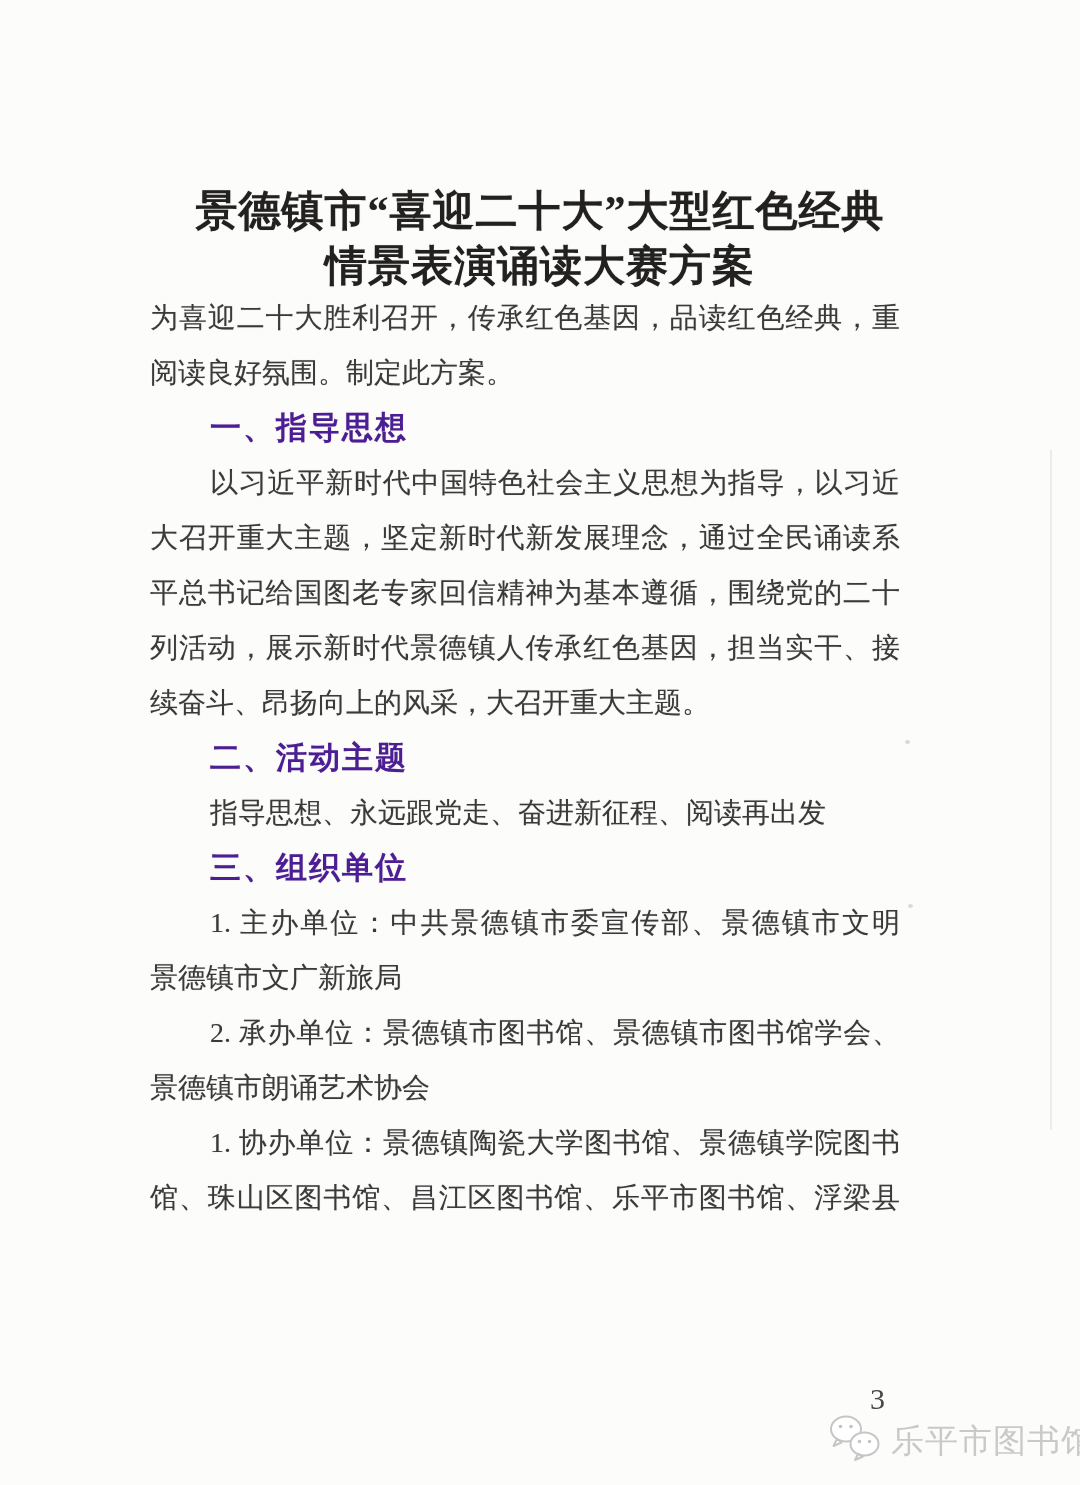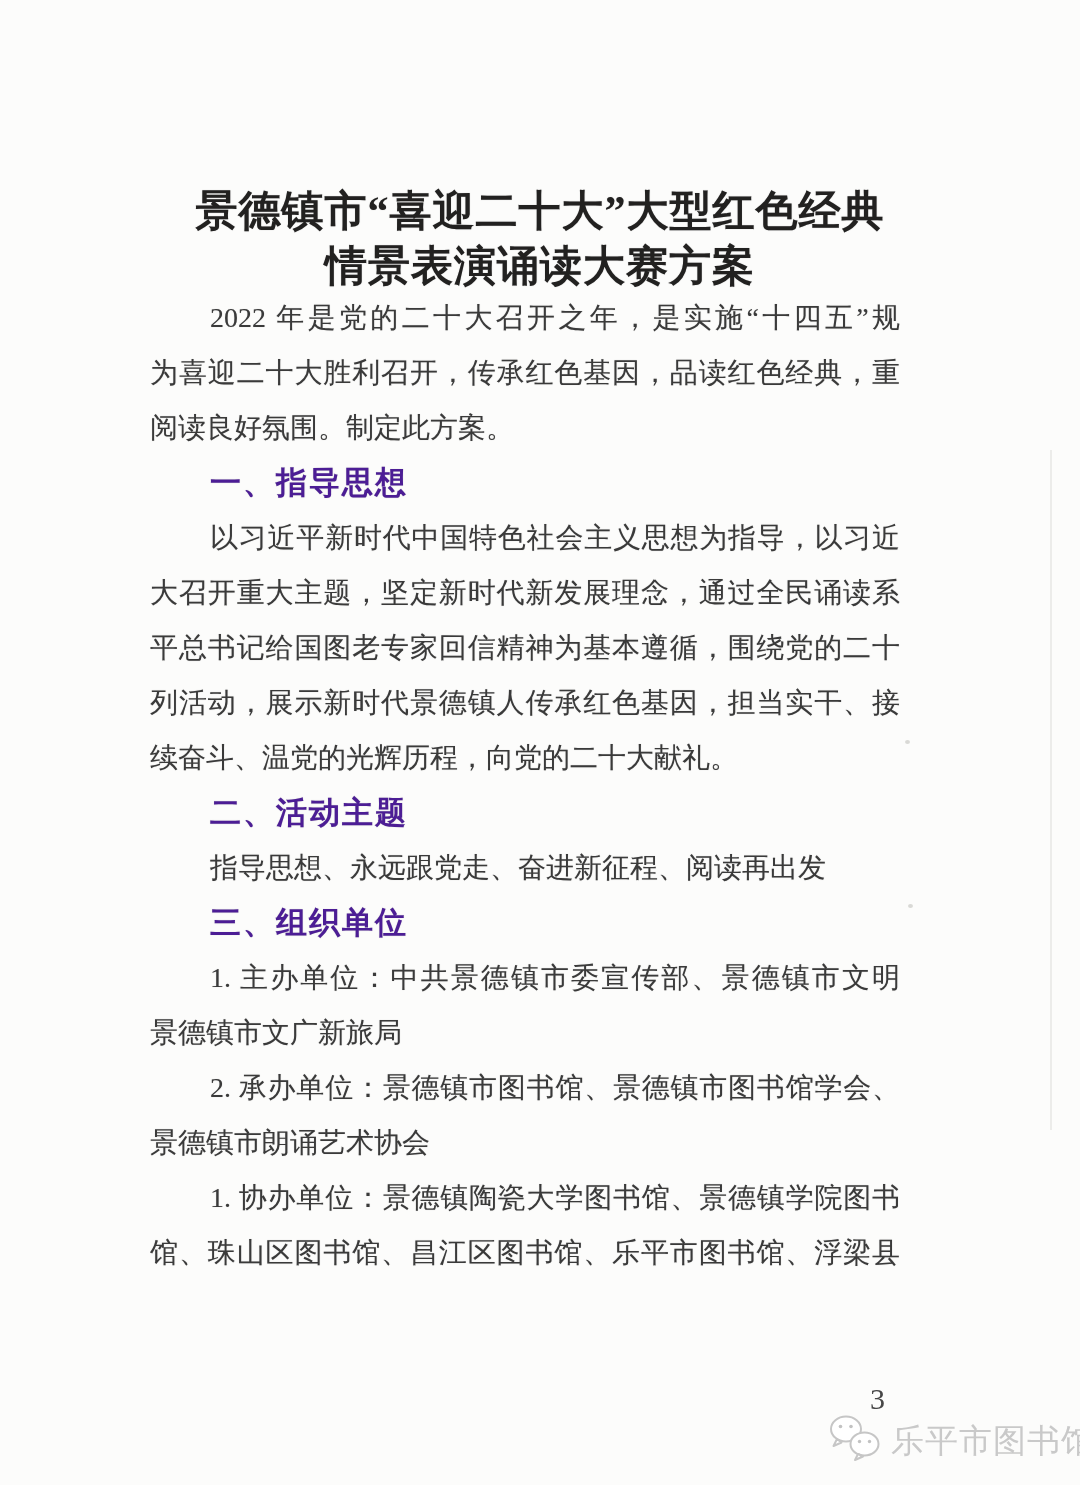--- a/index.html
+++ b/index.html
@@ -95,29 +95,28 @@
 <body>
 
 <div class="page">
 
   <div class="title-block">
     <div class="title-line">景德镇市“喜迎二十大”大型红色经典</div>
     <div class="title-line">情景表演诵读大赛方案</div>
   </div>
 
   <div class="body-block">
-    <div class="line indent fill">2022 年是党的二十大召开之年，是实施“十四五”规</div>
     <div class="line fill">为喜迎二十大胜利召开，传承红色基因，品读红色经典，重</div>
     <div class="line">阅读良好氛围。制定此方案。</div>
     <div class="line indent heading">一、指导思想</div>
     <div class="line indent fill">以习近平新时代中国特色社会主义思想为指导，以习近</div>
     <div class="line fill">大召开重大主题，坚定新时代新发展理念，通过全民诵读系</div>
     <div class="line fill">平总书记给国图老专家回信精神为基本遵循，围绕党的二十</div>
     <div class="line fill">列活动，展示新时代景德镇人传承红色基因，担当实干、接</div>
-    <div class="line">续奋斗、温党的光辉历程，向党的二十大献礼。</div>
+    <div class="line">续奋斗、昂扬向上的风采，大召开重大主题。</div>
     <div class="line indent heading">二、活动主题</div>
     <div class="line indent">指导思想、永远跟党走、奋进新征程、阅读再出发</div>
     <div class="line indent heading">三、组织单位</div>
     <div class="line indent fill">1. 主办单位：中共景德镇市委宣传部、景德镇市文明办、</div>
     <div class="line">景德镇市文广新旅局</div>
     <div class="line indent fill">2. 承办单位：景德镇市图书馆、景德镇市图书馆学会、</div>
     <div class="line">景德镇市朗诵艺术协会</div>
     <div class="line indent fill">1. 协办单位：景德镇陶瓷大学图书馆、景德镇学院图书</div>
     <div class="line fill">馆、珠山区图书馆、昌江区图书馆、乐平市图书馆、浮梁县</div>
   </div>

